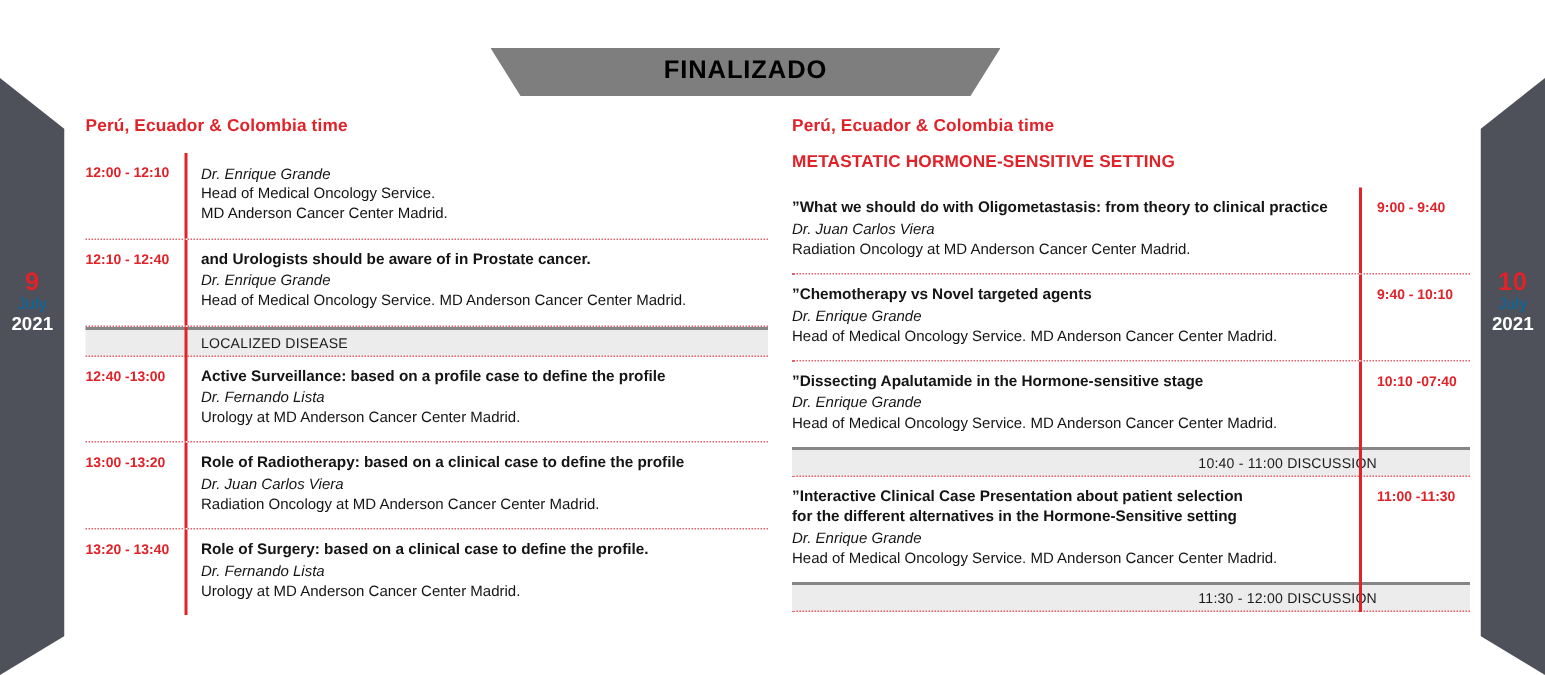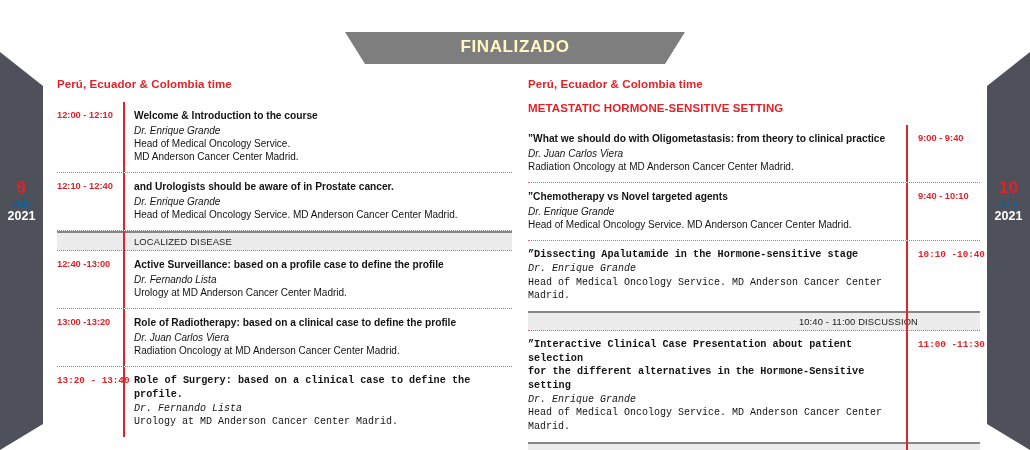--- a/index.html
+++ b/index.html
@@ -41,25 +41,25 @@
   .date-day {
     font-size: 17px; font-weight: bold; color: #e02229;
     letter-spacing: .3px;
   }
   .date-month { font-size: 11px; font-weight: normal; color: #0369a1; }
   .date-year  { font-size: 12.5px; font-weight: bold; color: #ffffff; text-align: center; }
 
   
   .banner {
     position: absolute;
-    left: 345px; top: 32px;
+    left: 327px; top: 32px;
     width: 340px; height: 32px;
     background: #7e7e7e;
     clip-path: polygon(0 0, 340px 0, 320px 32px, 20px 32px);
-    color: #fef9c3;
+    color: #000000;
     font-size: 17px; font-weight: bold;
     letter-spacing: .6px;
     display: flex; align-items: center; justify-content: center;
     padding-bottom: 2px;
   }
 
   
   .col {
     position: absolute;
     top: 78px;
@@ -82,21 +82,21 @@
     margin-bottom: 11px;
   }
 
   
   .agenda { position: relative; }
   .row {
     display: flex;
     align-items: stretch;
     border-bottom: 1px dotted #e8606a;
   }
-  .row.nodot { border-bottom: none; font-family: Liberation Mono, monospace; }
+  .row.nodot { border-bottom: none; }
 
   .time {
     color: #e02229;
     font-size: 9.3px;
     font-weight: bold;
     white-space: nowrap;
     padding-top: 8px;
   }
   .rule {
     width: 2px;
@@ -188,21 +188,20 @@
 
   <div class="col col-left">
     <div class="tz-head">Perú, Ecuador &amp; Colombia time</div>
 
     <div class="agenda">
 
       <div class="row">
         <div class="time">12:00 - 12:10</div>
         <div class="rule"></div>
         <div class="body">
-          <div class="title">Welcome &amp; Introduction to the course</div>
           <div class="speaker">Dr. Enrique Grande</div>
           <div class="affil">Head of Medical Oncology Service.</div>
           <div class="affil">MD Anderson Cancer Center Madrid.</div>
         </div>
       </div>
 
       <div class="row">
         <div class="time">12:10 - 12:40</div>
         <div class="rule"></div>
         <div class="body">
@@ -276,21 +275,21 @@
         <div class="time">9:40 - 10:10</div>
       </div>
 
       <div class="row nodot">
         <div class="body">
           <div class="title">”Dissecting Apalutamide in the Hormone-sensitive stage</div>
           <div class="speaker">Dr. Enrique Grande</div>
           <div class="affil">Head of Medical Oncology Service. MD Anderson Cancer Center Madrid.</div>
         </div>
         <div class="rule"></div>
-        <div class="time">10:10 -10:40</div>
+        <div class="time">10:10 -07:40</div>
       </div>
 
       <div class="band right-band">
         <div class="band-rule"></div>
         <span>10:40  - 11:00  DISCUSSION</span>
       </div>
 
       <div class="row nodot">
         <div class="body">
           <div class="title">”Interactive Clinical Case Presentation about patient selection</div>

